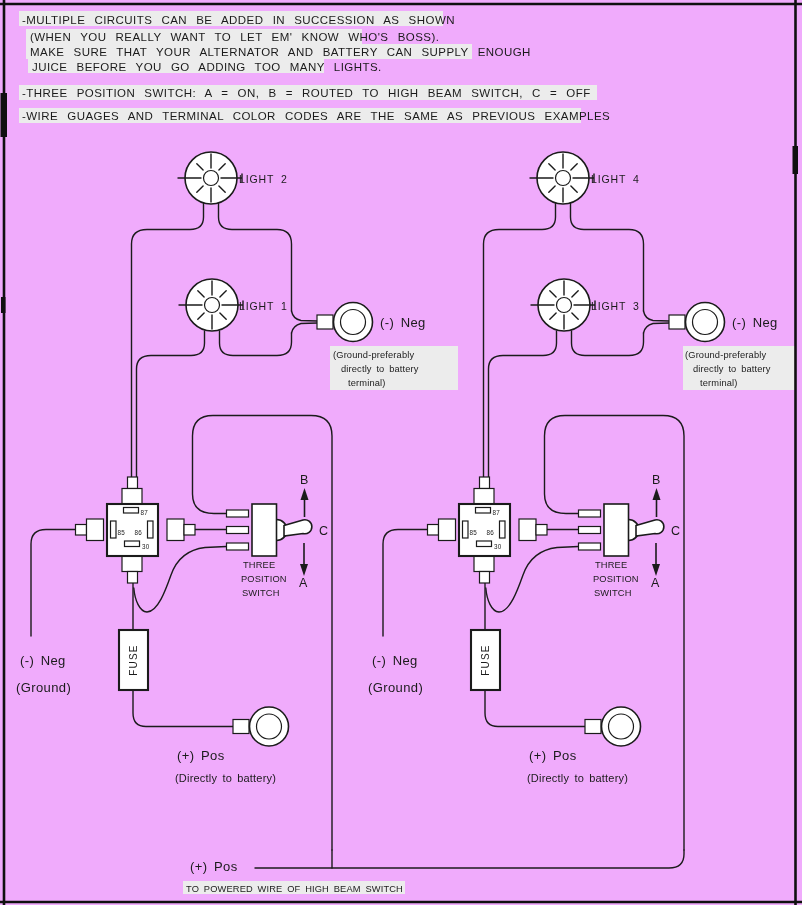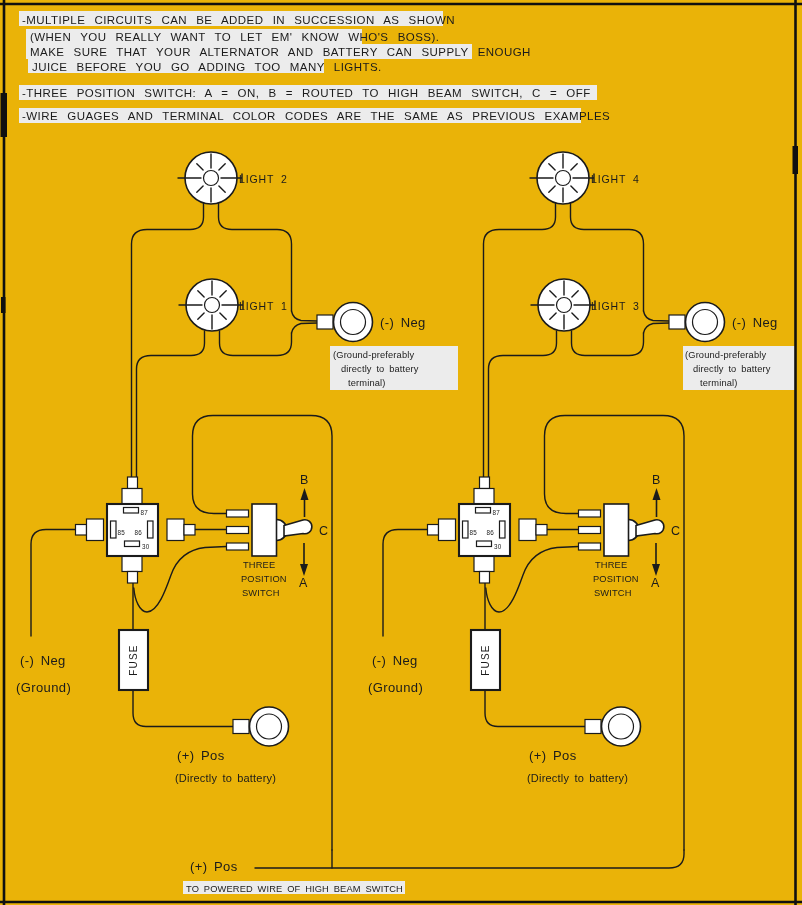--- a/index.html
+++ b/index.html
@@ -1,16 +1,16 @@
 <!DOCTYPE html>
 <html><head>
 <meta charset="utf-8">
 <style>
   html,body{margin:0;padding:0;background:#e8e8e8;}
-  .page{position:relative;width:802px;height:905px;background:#eab308;overflow:hidden;
+  .page{position:relative;width:802px;height:905px;background:#f0abfc;overflow:hidden;
         font-family:"Liberation Sans",sans-serif;}
   svg{position:absolute;left:0;top:0;}
   svg text{fill:#1b1b1b;}
   .t-note  {font-size:11.5px;letter-spacing:.45px;word-spacing:5.5px;}
   .t-lbl   {font-size:13px;letter-spacing:.4px;word-spacing:2.5px;}
   .t-light {font-size:10.5px;letter-spacing:.9px;word-spacing:3px;}
   .t-small {font-size:9.3px;letter-spacing:.15px;word-spacing:2px;}
   .t-note2 {font-size:11px;letter-spacing:.2px;word-spacing:2px;}
   .t-pin   {font-size:6.3px;letter-spacing:.2px;}
   .t-letter{font-size:12.5px;}

